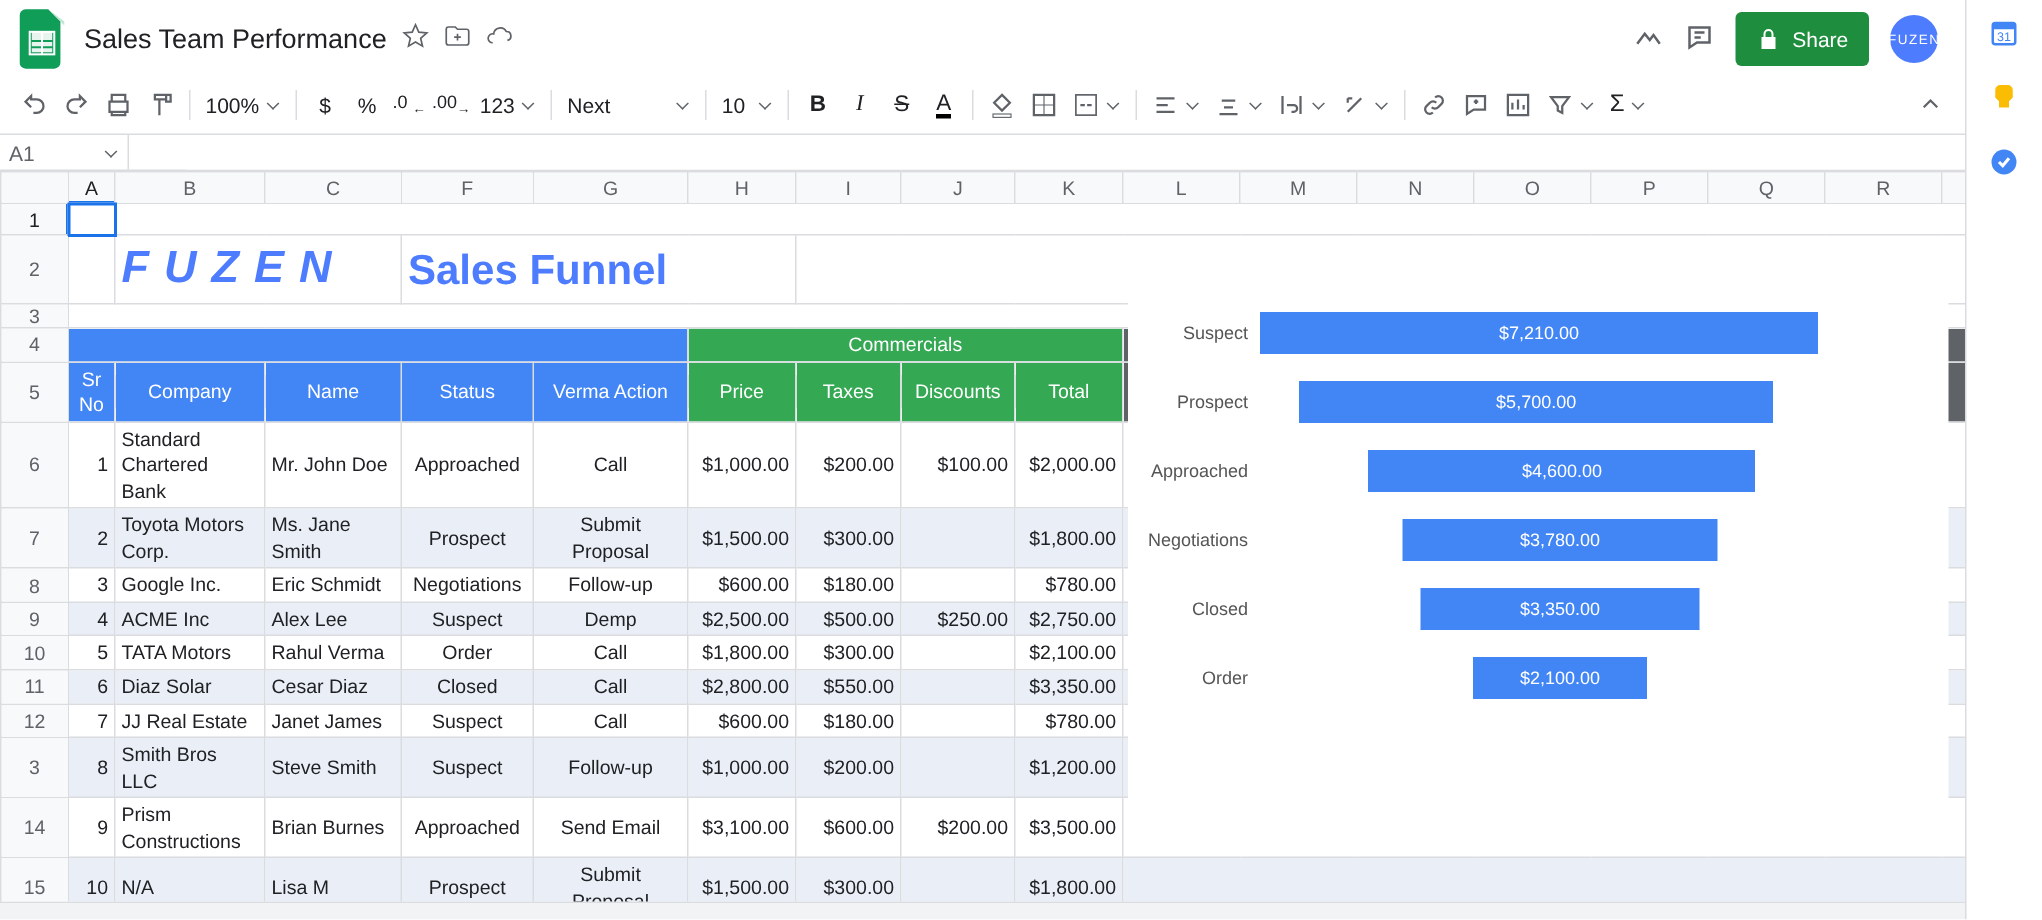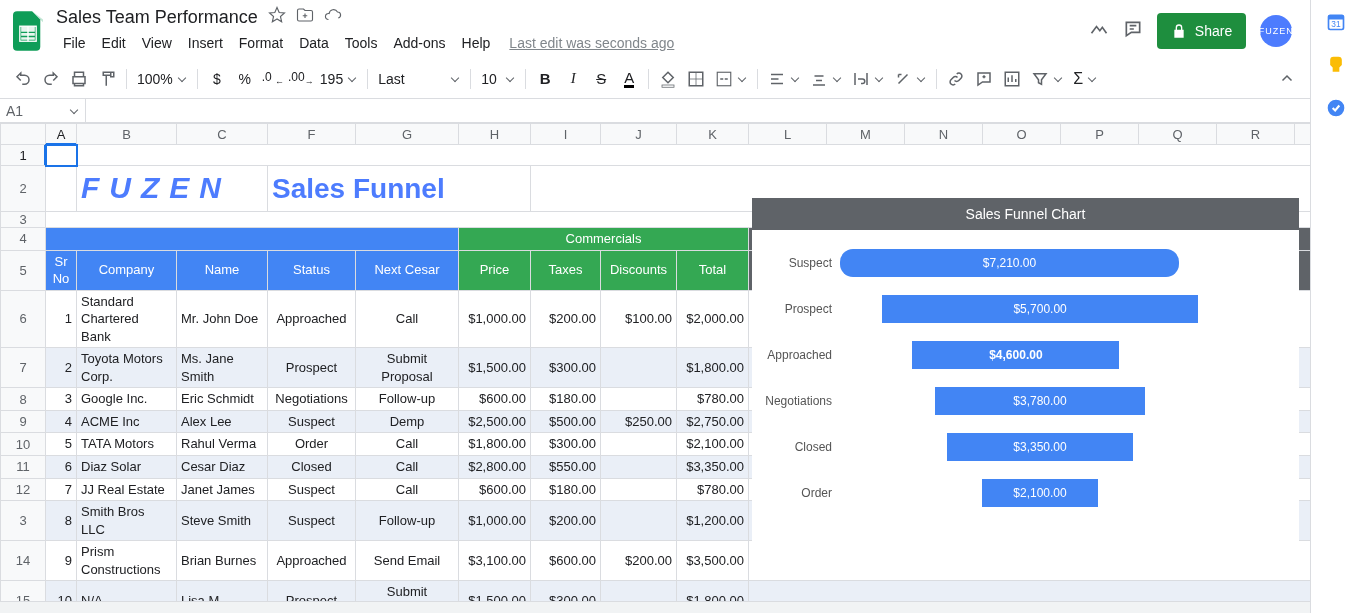--- a/index.html
+++ b/index.html
@@ -141,32 +141,20 @@
               <path d="M12 17.3l-6.2 3.7 1.6-7L2 9.2l7.1-.6L12 2l2.9 6.6 7.1.6-5.4 4.8 1.6 7z" fill="none" stroke="#5f6368" stroke-width="1.5"></path>
             </svg></span>
         <span><svg class="ico18" viewBox="0 0 24 24">
               <path d="M10 4H4a2 2 0 0 0-2 2v12a2 2 0 0 0 2 2h16a2 2 0 0 0 2-2V8a2 2 0 0 0-2-2h-8l-2-2z" fill="none" stroke="#5f6368" stroke-width="1.5"></path>
               <path d="M12 10v6m-3-3h6" stroke="#5f6368" stroke-width="1.5"></path>
             </svg></span>
         <span><svg class="ico18" viewBox="0 0 24 24">
               <path d="M6 18a4 4 0 1 1 .8-7.9A6 6 0 0 1 18 8a4 4 0 0 1 1 7.9" fill="none" stroke="#5f6368" stroke-width="1.5"></path>
             </svg></span>
       </div>
-      <div class="menubar">
-        <span class="m">File</span>
-        <span class="m">Edit</span>
-        <span class="m">View</span>
-        <span class="m">Insert</span>
-        <span class="m">Format</span>
-        <span class="m">Data</span>
-        <span class="m">Tools</span>
-        <span class="m">Add-ons</span>
-        <span class="m">Help</span>
-        <span class="last-edit">Last edit was seconds ago</span>
-      </div>
     </div>
     <div class="title-right">
       <span><svg class="ico20" viewBox="0 0 24 24">
             <path d="M3 17l6-8 4 5 3-4 5 7" fill="none" stroke="#5f6368" stroke-width="2"></path>
           </svg></span>
       <span><svg class="ico20" viewBox="0 0 24 24">
             <path d="M4 4h16v12H10l-6 4z" fill="none" stroke="#5f6368" stroke-width="2"></path>
             <path d="M8 8h8M8 12h5" stroke="#5f6368" stroke-width="2"></path>
           </svg></span>
       <button class="share-btn">
@@ -212,26 +200,26 @@
     <div class="tb-btn">
         <span class="tb-txt">%</span>
       </div>
     <div class="tb-btn">
         <span style="font-size:12px;">.0&nbsp;<sub style="font-size:9px;">←</sub></span>
       </div>
     <div class="tb-btn">
         <span style="font-size:12px;">.00<sub style="font-size:9px;">→</sub></span>
       </div>
     <div class="tb-dd">
-        <span class="tb-txt">195</span>
+        <span class="tb-txt">123</span>
         <span class="dd-caret"></span>
       </div>
     <div class="tb-sep"></div>
     <div class="tb-dd" style="min-width:90px;">
-        <span class="tb-txt">Last</span>
+        <span class="tb-txt">Next</span>
         <span class="dd-caret" style="margin-left:auto;"></span>
       </div>
     <div class="tb-sep"></div>
     <div class="tb-dd" style="min-width:42px;">
         <span class="tb-txt">10</span>
         <span class="dd-caret" style="margin-left:auto;"></span>
       </div>
     <div class="tb-sep"></div>
     <div class="tb-btn">
         <b style="font-size:15px;">B</b>
@@ -399,21 +387,21 @@
           <td class="hdr-blue">
                 <div class="cell">Company</div>
               </td>
           <td class="hdr-blue">
                 <div class="cell">Name</div>
               </td>
           <td class="hdr-blue">
                 <div class="cell">Status</div>
               </td>
           <td class="hdr-blue">
-                <div class="cell">Next Cesar</div>
+                <div class="cell">Verma Action</div>
               </td>
           <td class="hdr-green">
                 <div class="cell">Price</div>
               </td>
           <td class="hdr-green">
                 <div class="cell">Taxes</div>
               </td>
           <td class="hdr-green">
                 <div class="cell">Discounts</div>
               </td>
@@ -732,38 +720,37 @@
               </td>
               <td>
                 <div class="cell r">$1,800.00</div>
               </td>
               <td colspan="8"></td>
             </tr>
           </tbody>
       </table>
 
       <div class="chart" style="top:75px;">
-        <div class="chart-hdr">Sales Funnel Chart</div>
         <div class="chart-body" id="chart-body">
             <div class="chart-row">
               <div class="chart-label">Suspect</div>
               <div class="chart-bar-wrap">
-                <div class="chart-bar" style="left:0px;width:339px;border-radius:13px;">$7,210.00</div>
+                <div class="chart-bar" style="left:0px;width:372px;">$7,210.00</div>
               </div>
             </div>
             <div class="chart-row">
               <div class="chart-label">Prospect</div>
               <div class="chart-bar-wrap">
-                <div class="chart-bar" style="left:42px;width:316.2274618585298px;">$5,700.00</div>
+                <div class="chart-bar" style="left:26px;width:316.2274618585298px;">$5,700.00</div>
               </div>
             </div>
             <div class="chart-row">
               <div class="chart-label">Approached</div>
               <div class="chart-bar-wrap">
-                <div class="chart-bar" style="left:72.39944521497918px;width:207px;font-weight:bold;">$4,600.00</div>
+                <div class="chart-bar" style="left:72.39944521497918px;width:258px;">$4,600.00</div>
               </div>
             </div>
             <div class="chart-row">
               <div class="chart-label">Negotiations</div>
               <div class="chart-bar-wrap">
                 <div class="chart-bar" style="left:95.14563106796116px;width:209.70873786407768px;">$3,780.00</div>
               </div>
             </div>
             <div class="chart-row">
               <div class="chart-label">Closed</div>

